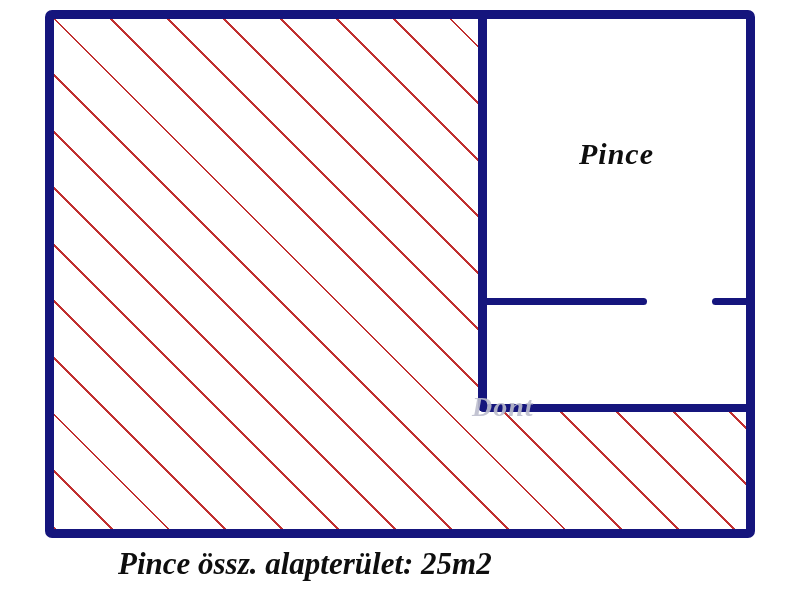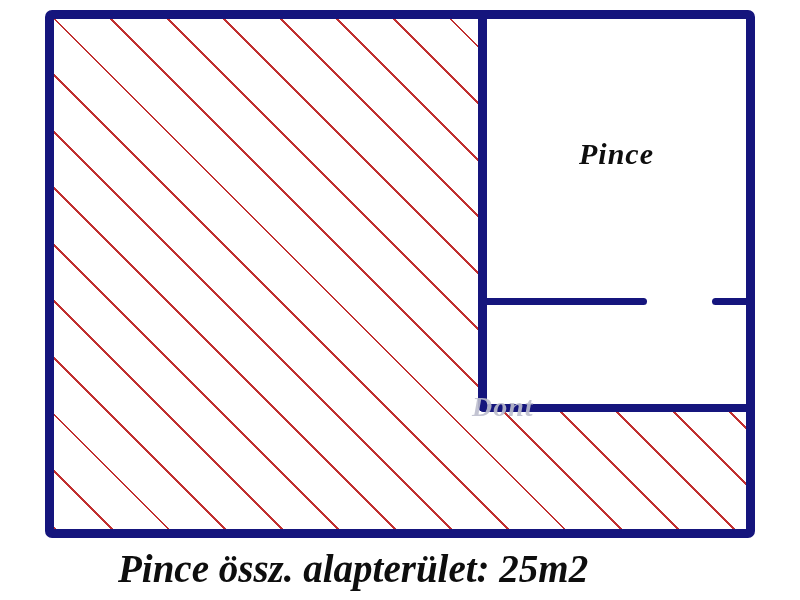--- a/index.html
+++ b/index.html
@@ -90,21 +90,21 @@
     font-weight: bold;
     font-style: italic;
     color: rgba(188, 190, 205, 0.9);
     z-index: 5;
     letter-spacing: 1px;
   }
   .caption {
     position: absolute;
     left: 118px;
     top: 546px;
-    font-size: 39px;
+    font-size: 31px;
     font-weight: bold;
     font-style: italic;
     color: #0e0e0e;
     white-space: nowrap;
   }
 </style>
 </head>
 <body>
 
 <div id="canvas">

